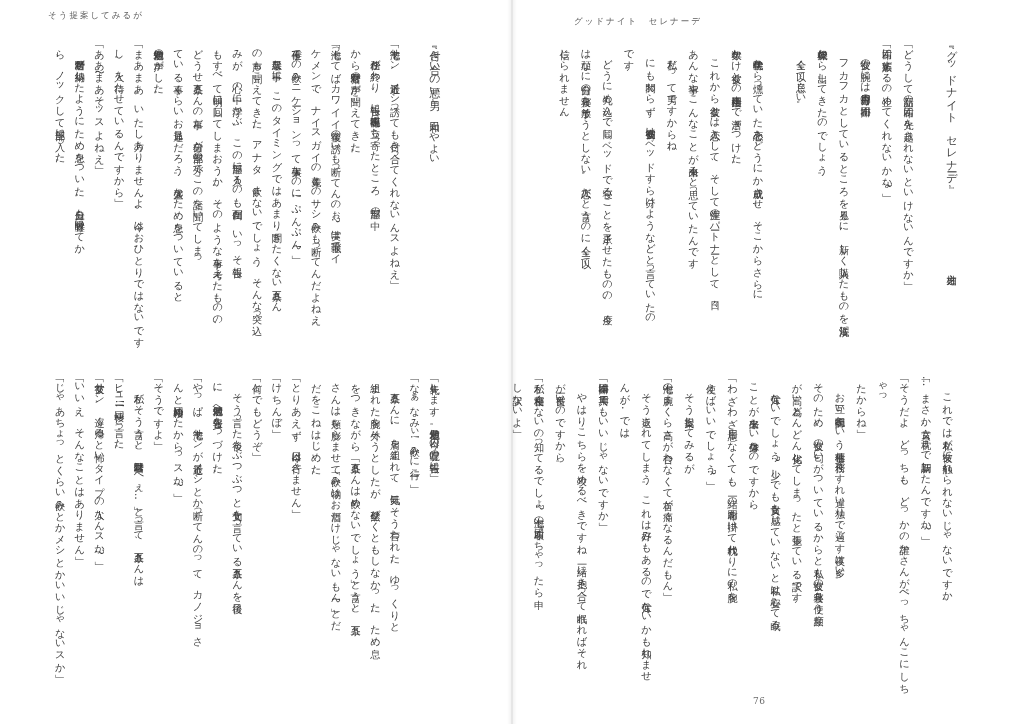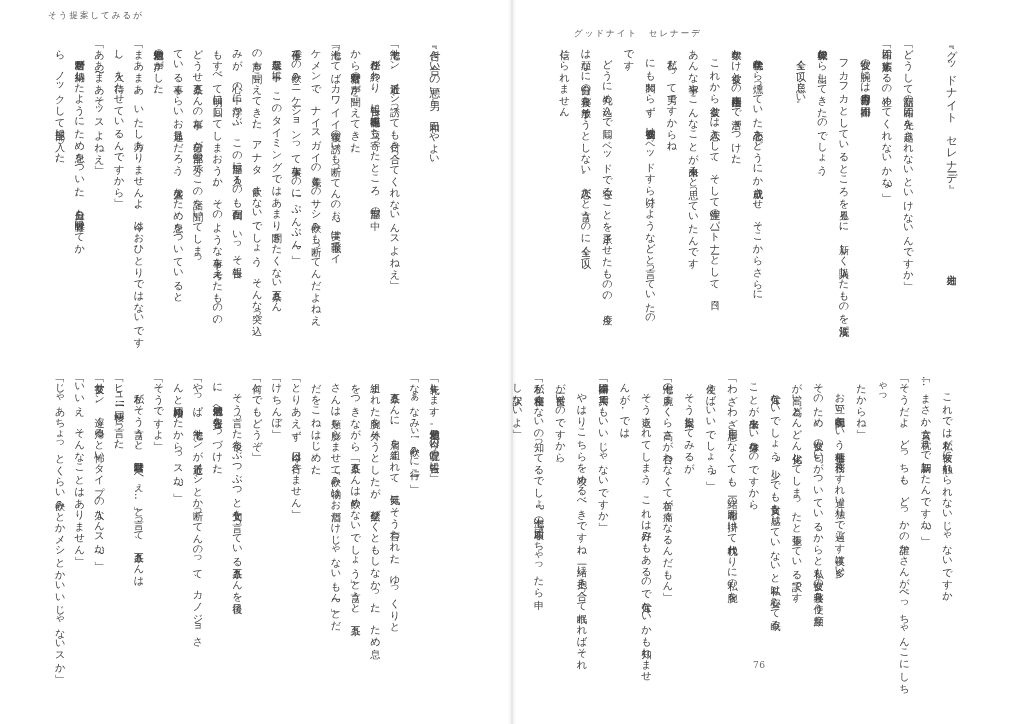--- a/index.html
+++ b/index.html
@@ -10,26 +10,26 @@
     color:#3d3d3d;
   }
   .spine{
     position:absolute;left:507px;top:0;width:10px;height:724px;
     background:linear-gradient(to right, rgba(0,0,0,0) 0%, rgba(0,0,0,0.04) 35%, rgba(0,0,0,0.13) 50%, rgba(0,0,0,0.04) 65%, rgba(0,0,0,0) 100%);
   }
   .running-header{
     position:absolute;font-size:8.5px;color:#5c5c5c;letter-spacing:2px;white-space:nowrap;
   }
   #hdr-left{left:48px;top:10px;}
-  #hdr-right{left:574px;top:28px;}
+  #hdr-right{left:574px;top:16px;}
   .page-number{
     position:absolute;font-size:9px;color:#6b6b6b;letter-spacing:0.5px;
   }
   #pn-left{left:242px;top:736px;}
-  #pn-right{left:753px;top:660px;}
+  #pn-right{left:753px;top:696px;}
 
   .band{
     position:absolute;
     writing-mode:vertical-rl;
     text-orientation:mixed;
     font-size:10.2px;
     height:322px;
   }
   .band.top{top:42px;}
   .band.bottom{top:376px;}

